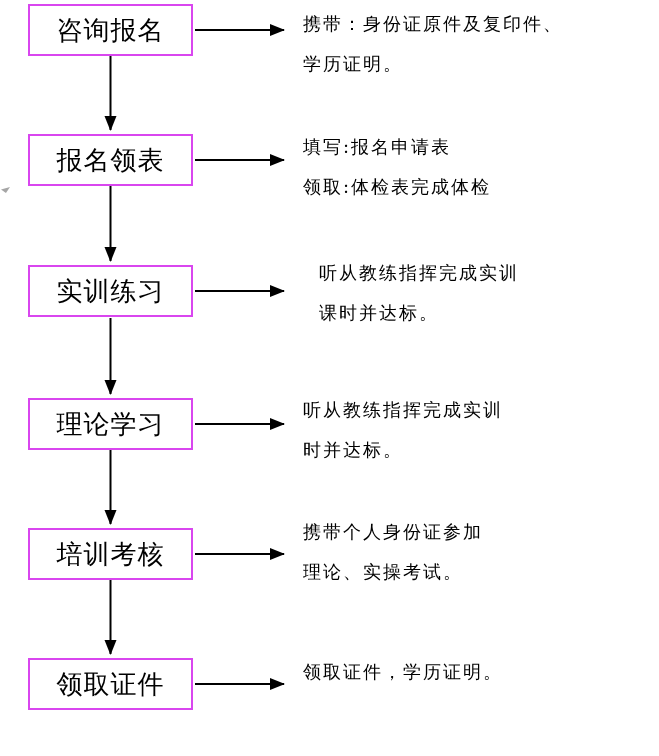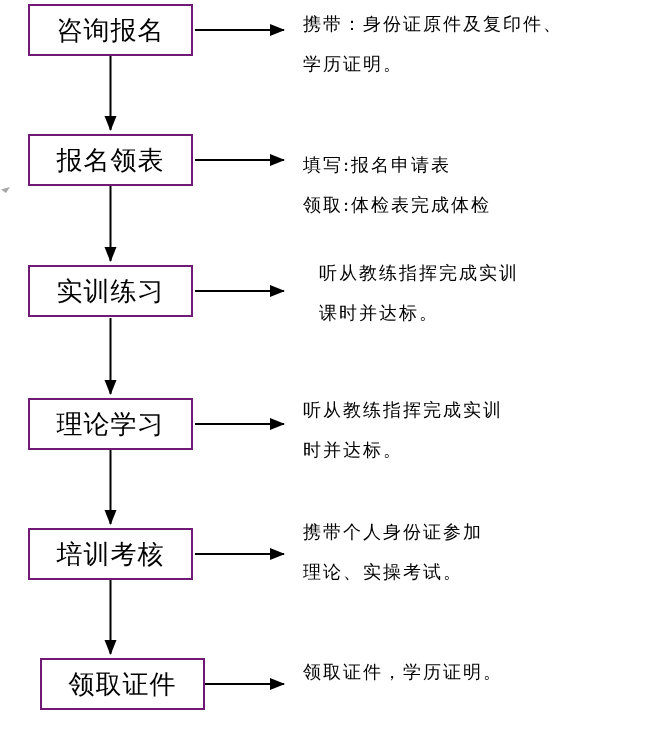--- a/index.html
+++ b/index.html
@@ -11,46 +11,46 @@
     color: #000000;
     font-family: "DejaVu Serif", "Liberation Serif", serif;
     overflow: hidden;
   }
   .arrows { position: absolute; left: 0; top: 0; width: 659px; height: 756px; }
   .flow-box {
     position: absolute;
     left: 28px;
     width: 161px;
     height: 48px;
-    border: 2px solid #701a75;
+    border: 2px solid #d946ef;
     background: #ffffff;
     display: flex;
     align-items: center;
     justify-content: center;
     font-size: 26px;
     letter-spacing: 1px;
     white-space: nowrap;
   }
   .b1 { top: 4px; }
   .b2 { top: 134px; }
   .b3 { top: 265px; }
   .b4 { top: 398px; }
   .b5 { top: 528px; text-align: right; }
-  .b6 { top: 658px; margin-left: 12px; }
+  .b6 { top: 658px; }
   .desc {
     position: absolute;
     left: 303px;
     width: 352px;
     font-size: 18px;
     line-height: 40px;
     letter-spacing: 2px;
     white-space: nowrap;
   }
   .d1 { top: 4px; }
-  .d2 { top: 145px; }
+  .d2 { top: 127px; }
   .d3 { top: 253px; margin-left: 16px; }
   .d4 { top: 390px; }
   .d5 { top: 512px; }
   .d6 { top: 652px; }
   .stray-mark {
     position: absolute;
     left: 1px;
     top: 187px;
     width: 9px;
     height: 6px;

